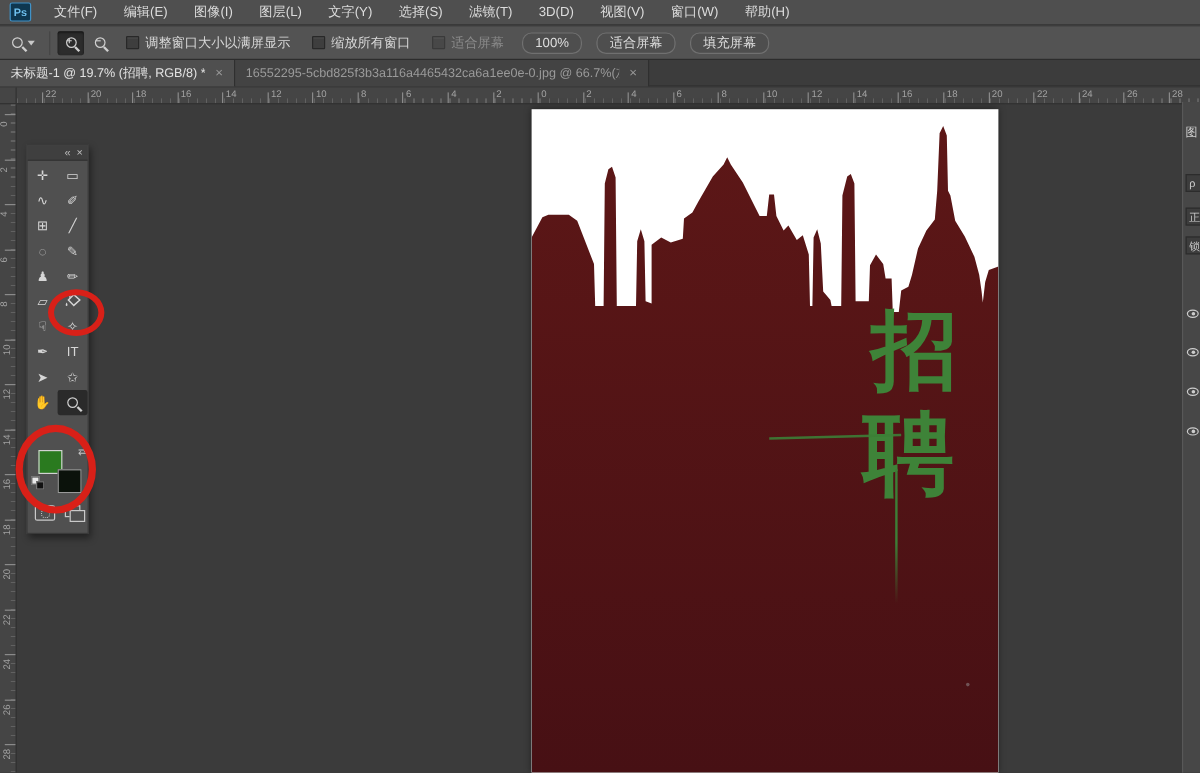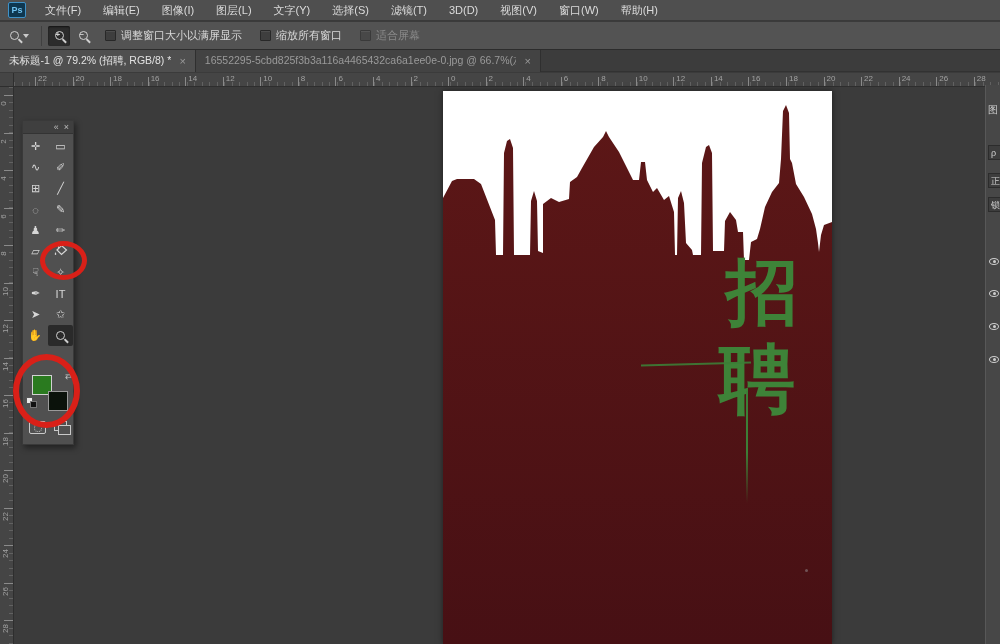--- a/index.html
+++ b/index.html
@@ -172,25 +172,30 @@
         </div>
         <div class="opt-check">
           <span class="cb"></span>
           <span>缩放所有窗口</span>
         </div>
         <div class="opt-check disabled">
           <span class="cb"></span>
           <span>适合屏幕</span>
         </div>
       </div>
+    <div id="opt-buttons" style="display:flex; align-items:center;">
+        <button class="opt-btn">100%</button>
+        <button class="opt-btn">适合屏幕</button>
+        <button class="opt-btn">填充屏幕</button>
+      </div>
   </div>
 
   <div class="tabbar" id="tabbar">
       <div class="tab active">
-        <span class="tab-title">未标题-1 @ 79.2% (招聘, RGB/8) *</span>
+        <span class="tab-title">未标题-1 @ 19.7% (招聘, RGB/8) *</span>
         <span class="tab-close">×</span>
       </div>
       <div class="tab">
         <span class="tab-title">16552295-5cbd825f3b3a116a4465432ca6a1ee0e-0.jpg @ 66.7%(灰色/8#)</span>
         <span class="tab-close">×</span>
       </div>
     </div>
 
   <div class="ruler-corner"></div>
   <div class="ruler-h" id="ruler-h">

